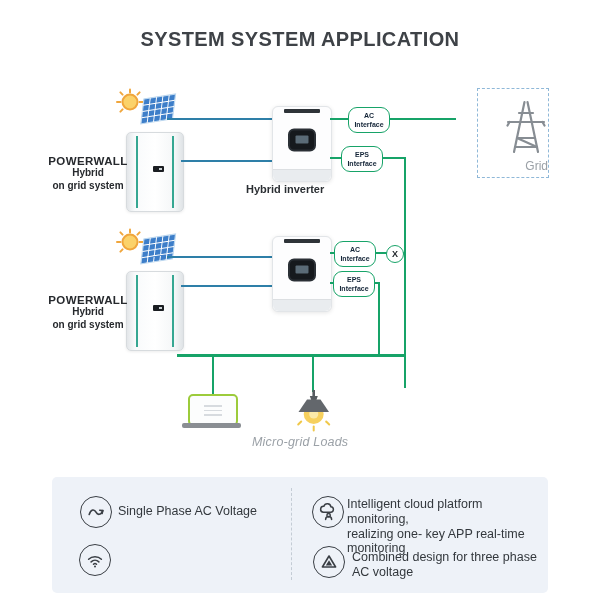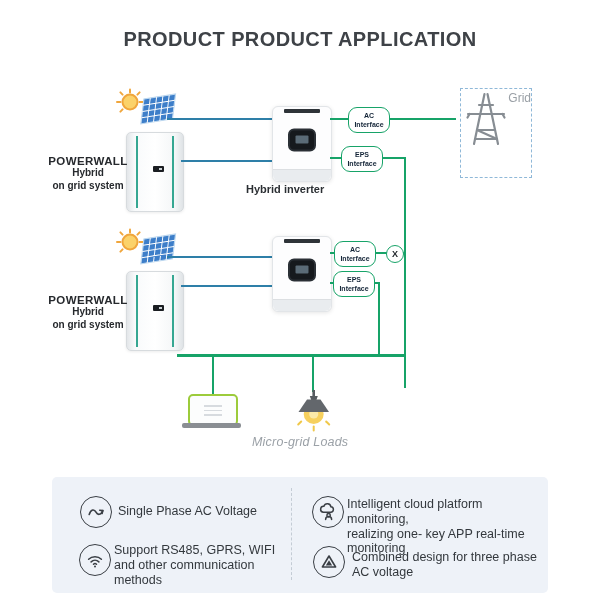--- a/index.html
+++ b/index.html
@@ -35,22 +35,22 @@
 
   
   .badge{position:absolute;width:40px;height:24px;background:#ffffff;border:1.6px solid #17a368;
     border-radius:9px;display:flex;flex-direction:column;align-items:center;justify-content:center;
     font-size:7px;font-weight:700;color:#132437;line-height:1.3;z-index:3;}
 
   .xcircle{position:absolute;width:16px;height:16px;border-radius:50%;background:#fff;border:1.6px solid #17a368;
     display:flex;align-items:center;justify-content:center;font-size:9px;font-weight:700;color:#23282d;z-index:3;}
 
   
-  .gridbox{position:absolute;left:460px;top:88px;width:72px;height:90px;background:#fff;
-    border:1.6px dashed #8fb8d8;display:flex;flex-direction:row;align-items:flex-start;justify-content:flex-end;padding-bottom:4px;box-sizing:border-box;}
+  .gridbox{position:absolute;left:477px;top:88px;width:72px;height:90px;background:#fff;
+    border:1.6px dashed #8fb8d8;display:flex;flex-direction:column;align-items:flex-end;justify-content:flex-end;padding-bottom:4px;box-sizing:border-box;}
   .gridbox .glabel{font-size:12px;color:#9aa0a6;margin-top:2px;}
 
   .lbl-stack{position:absolute;width:104px;text-align:center;color:#26292d;}
   .lbl-stack .pwname{font-size:11.5px;font-weight:700;letter-spacing:.4px;}
   .lbl-stack .sub{font-size:10px;font-weight:700;line-height:1.25;}
   .lbl-stack .sub2{font-size:10px;font-weight:700;line-height:1.25;}
 
   .inv-label{position:absolute;font-size:11px;font-weight:700;color:#2b2f33;width:110px;text-align:left;}
 
   .gray-label{position:absolute;font-size:12.5px;color:#9ba1a7;letter-spacing:.2px;}
@@ -68,21 +68,21 @@
     background:transparent;display:flex;align-items:center;justify-content:center;}
   .feat-text{position:absolute;font-size:12.5px;color:#33383d;line-height:1.18;white-space:pre-line;}
 
   svg{display:block;}
 </style>
 </head>
 <body>
 
 <div class="stage">
 
-  <div class="title">PRODUCT PRODUCT APPLICATION</div>
+  <div class="title">SYSTEM SYSTEM APPLICATION</div>
 
   <svg style="position:absolute;left:114px;top:88px;" width="68" height="48" viewBox="0 0 68 48">
     <g stroke="#f0a63c" stroke-width="2" stroke-linecap="round">
       <line x1="16" y1="1.5" x2="16" y2="4.5"></line>
         <line x1="23.4" y1="6.6" x2="25.6" y2="4.4"></line>
       <line x1="25.5" y1="14" x2="29" y2="14"></line>
         <line x1="8.6" y1="6.6" x2="6.4" y2="4.4"></line>
       <line x1="6.5" y1="14" x2="3" y2="14"></line>
         <line x1="8.6" y1="21.4" x2="6.4" y2="23.6"></line>
     </g>
@@ -246,23 +246,20 @@
   <div class="feat-text" style="left:118px;top:504px;width:180px;">Single Phase AC Voltage</div>
 
   <div class="feat-icon" style="left:79px;top:544px;">
     <svg width="20" height="20" viewBox="0 0 20 20" fill="none" stroke="#3a3f45" stroke-width="1.5" stroke-linecap="round">
       <path d="M3.6 9.2 C7 5.8 13 5.8 16.4 9.2"></path>
       <path d="M6.1 11.9 C8.4 9.7 11.6 9.7 13.9 11.9"></path>
       <path d="M8.5 14.3 C9.3 13.5 10.7 13.5 11.5 14.3"></path>
       <circle cx="10" cy="16.6" r="1" fill="#3a3f45" stroke="none"></circle>
     </svg>
   </div>
-  <div class="feat-text" style="left:114px;top:543px;width:185px;">Support RS485, GPRS, WIFI
-and other communication
-methods</div>
 
   <div class="feat-icon" style="left:312px;top:496px;">
     <svg width="20" height="20" viewBox="0 0 20 20" fill="none" stroke="#3a3f45" stroke-width="1.5" stroke-linecap="round" stroke-linejoin="round">
       <path d="M5.4 10.2 a3 3 0 0 1 .5 -6 a3.6 3.6 0 0 1 7 .6 a2.7 2.7 0 0 1 -.5 5.4 Z"></path>
       <circle cx="10.6" cy="13.3" r="1.7"></circle>
       <path d="M7.6 17.6 a3 3 0 0 1 6 0"></path>
     </svg>
   </div>
   <div class="feat-text" style="left:347px;top:497px;width:200px;">Intelligent cloud platform monitoring,
 realizing one- key APP real-time

